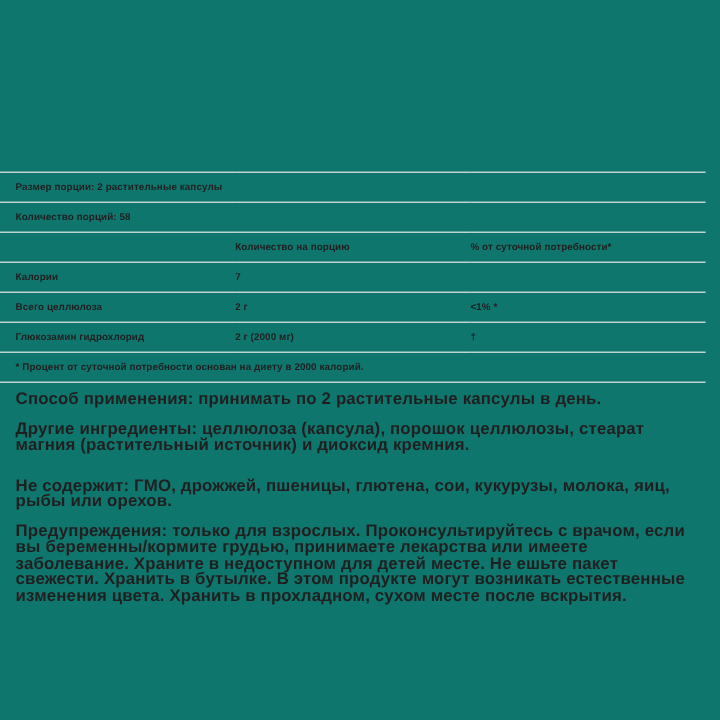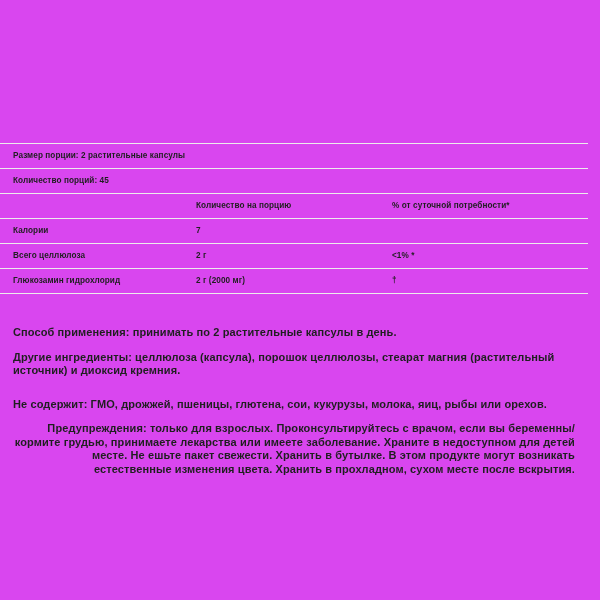--- a/index.html
+++ b/index.html
@@ -11,21 +11,21 @@
     width: 600px;
     height: 600px;
     font-family: "Liberation Sans", sans-serif;
     color: #1f1f1f;
     overflow: hidden;
   }
   .page {
     position: relative;
     width: 600px;
     height: 600px;
-    background: #d946ef;
+    background: #0f766e;
   }
   .panel {
     position: absolute;
     left: 0;
     top: 143px;
     width: 588px;
   }
   
   .sf-table {
     width: 588px;
@@ -63,43 +63,43 @@
     line-height: 0;
   }
   
   .paras {
     position: absolute;
     left: 13px;
     top: 326px;
     width: 562px;
   }
   .para {
-    font-size: 11px;
+    font-size: 14px;
     font-weight: bold;
     line-height: 13.5px;
     color: #1f1f1f;
     margin: 0 0 11px 0;
     letter-spacing: 0.01em;
   }
-  .para:last-child { margin-bottom: 0; text-align: right; }
+  .para:last-child { margin-bottom: 0; }
   .para.tight { margin-bottom: 20px; }
 </style>
 </head>
 <body>
 
 <div class="page">
 
   <div class="panel">
     <table class="sf-table">
       <tbody>
         <tr>
           <td class="span-all" colspan="3">Размер порции: 2 растительные капсулы</td>
         </tr>
         <tr>
-          <td class="span-all" colspan="3">Количество порций: 45</td>
+          <td class="span-all" colspan="3">Количество порций: 58</td>
         </tr>
         <tr class="head-row">
           <td class="c-name"></td>
           <td class="c-amount">Количество на порцию</td>
           <td class="c-dv">% от суточной потребности*</td>
         </tr>
 
         <tr>
           <td class="c-name">Калории</td>
           <td class="c-amount">7</td>
@@ -109,20 +109,23 @@
           <td class="c-name">Всего целлюлоза</td>
           <td class="c-amount">2 г</td>
           <td class="c-dv">&lt;1% *</td>
         </tr>
         <tr>
           <td class="c-name">Глюкозамин гидрохлорид</td>
           <td class="c-amount">2 г (2000 мг)</td>
           <td class="c-dv">†</td>
         </tr>
 
+        <tr class="note-row">
+          <td class="span-all" colspan="3">* Процент от суточной потребности основан на диету в 2000 калорий.</td>
+        </tr>
       </tbody>
     </table>
     <div class="bottom-rule"></div>
   </div>
 
   <div class="paras">
     <p class="para">Способ применения: принимать по 2 растительные капсулы в день.</p>
     <p class="para tight">Другие ингредиенты: целлюлоза (капсула), порошок целлюлозы, стеарат магния (растительный источник) и диоксид кремния.</p>
     <p class="para">Не содержит: ГМО, дрожжей, пшеницы, глютена, сои, кукурузы, молока, яиц, рыбы или орехов.</p>
     <p class="para">Предупреждения: только для взрослых. Проконсультируйтесь с врачом, если вы беременны/кормите грудью, принимаете лекарства или имеете заболевание. Храните в недоступном для детей месте. Не ешьте пакет свежести. Хранить в бутылке. В этом продукте могут возникать естественные изменения цвета.  Хранить в прохладном, сухом месте после вскрытия.</p>

